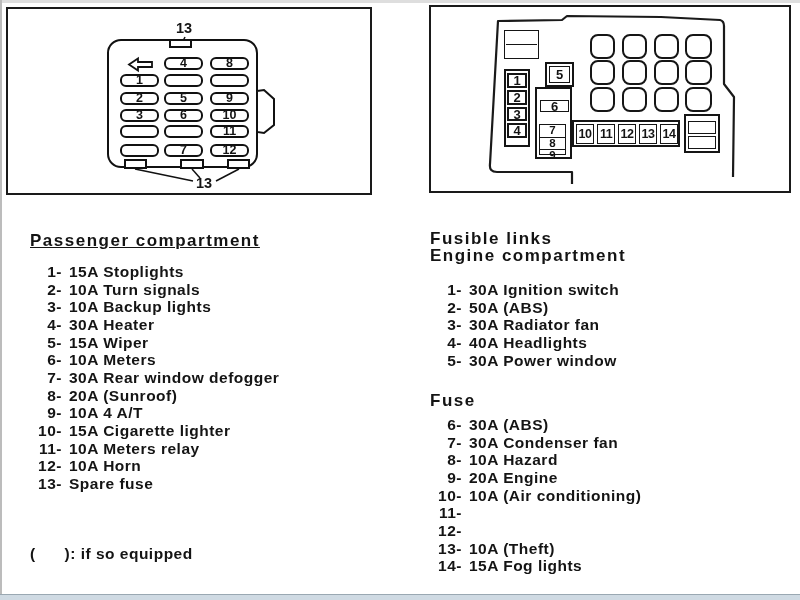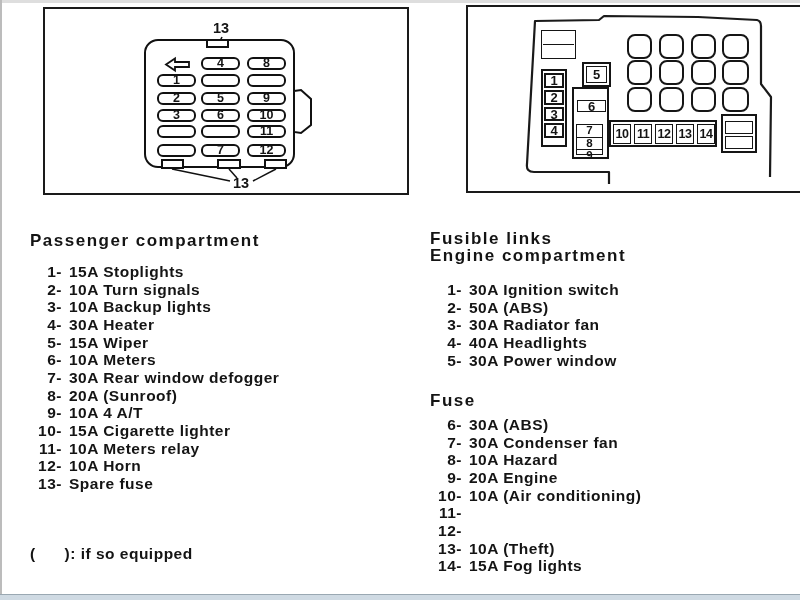--- a/index.html
+++ b/index.html
@@ -6,21 +6,21 @@
   body{
     width:800px;height:600px;position:relative;overflow:hidden;
     background:#ffffff;
     font-family:"Liberation Sans", sans-serif;
     color:#141414;
   }
   .edge-top{position:absolute;left:0;top:0;width:800px;height:3px;background:#dedede;}
   .edge-left{position:absolute;left:0;top:0;width:2px;height:600px;background:#bcbcbc;}
   .edge-bottom{position:absolute;left:0;top:594px;width:800px;height:6px;background:#cfdae3;border-top:1px solid #9aa8b2;}
 
-  .panel{position:absolute;border:2px solid #1a1a1a;background:#fff;margin-left:37px;}
+  .panel{position:absolute;border:2px solid #1a1a1a;background:#fff;}
   #panel-passenger{left:6px;top:7px;width:362px;height:184px;}
   #panel-engine{left:429px;top:5px;width:358px;height:184px;}
 
   .overlay{position:absolute;left:0;top:0;pointer-events:none;}
 
   
   .fusebox{position:absolute;left:99px;top:30px;width:147px;height:125px;
     border:2.5px solid #111;border-radius:14px;background:#fff;}
   .fuse{position:absolute;width:35px;height:9px;border:2px solid #111;border-radius:6px;
     background:#fff;display:flex;align-items:center;justify-content:center;
@@ -146,21 +146,21 @@
   <div class="ebox gridcell" style="left:159px;top:80px;width:25px;height:25px;"></div>
   <div class="ebox gridcell" style="left:191px;top:80px;width:25px;height:25px;"></div>
   <div class="ebox gridcell" style="left:223px;top:80px;width:25px;height:25px;"></div>
   <div class="ebox gridcell" style="left:254px;top:80px;width:27px;height:25px;"></div>
 
   <div class="ebox" style="left:253px;top:107px;width:36px;height:39px;"></div>
   <div class="ebox thin" style="left:257px;top:114px;width:28px;height:13px;"></div>
   <div class="ebox thin" style="left:257px;top:129px;width:28px;height:13px;"></div>
 </section>
 
-<section class="list" style="left:30px;top:233px;width:360px;height:320px;">
+<section class="list" style="left:30px;top:233px;width:360px;height:320px;text-decoration:underline;">
   <h2>Passenger compartment</h2>
   <div class="rows" style="top:30px;">
     <div class="row">
         <span class="num">1-</span>
         <span class="lbl">15A Stoplights</span>
       </div>
     <div class="row">
         <span class="num">2-</span>
         <span class="lbl">10A Turn signals</span>
       </div>

